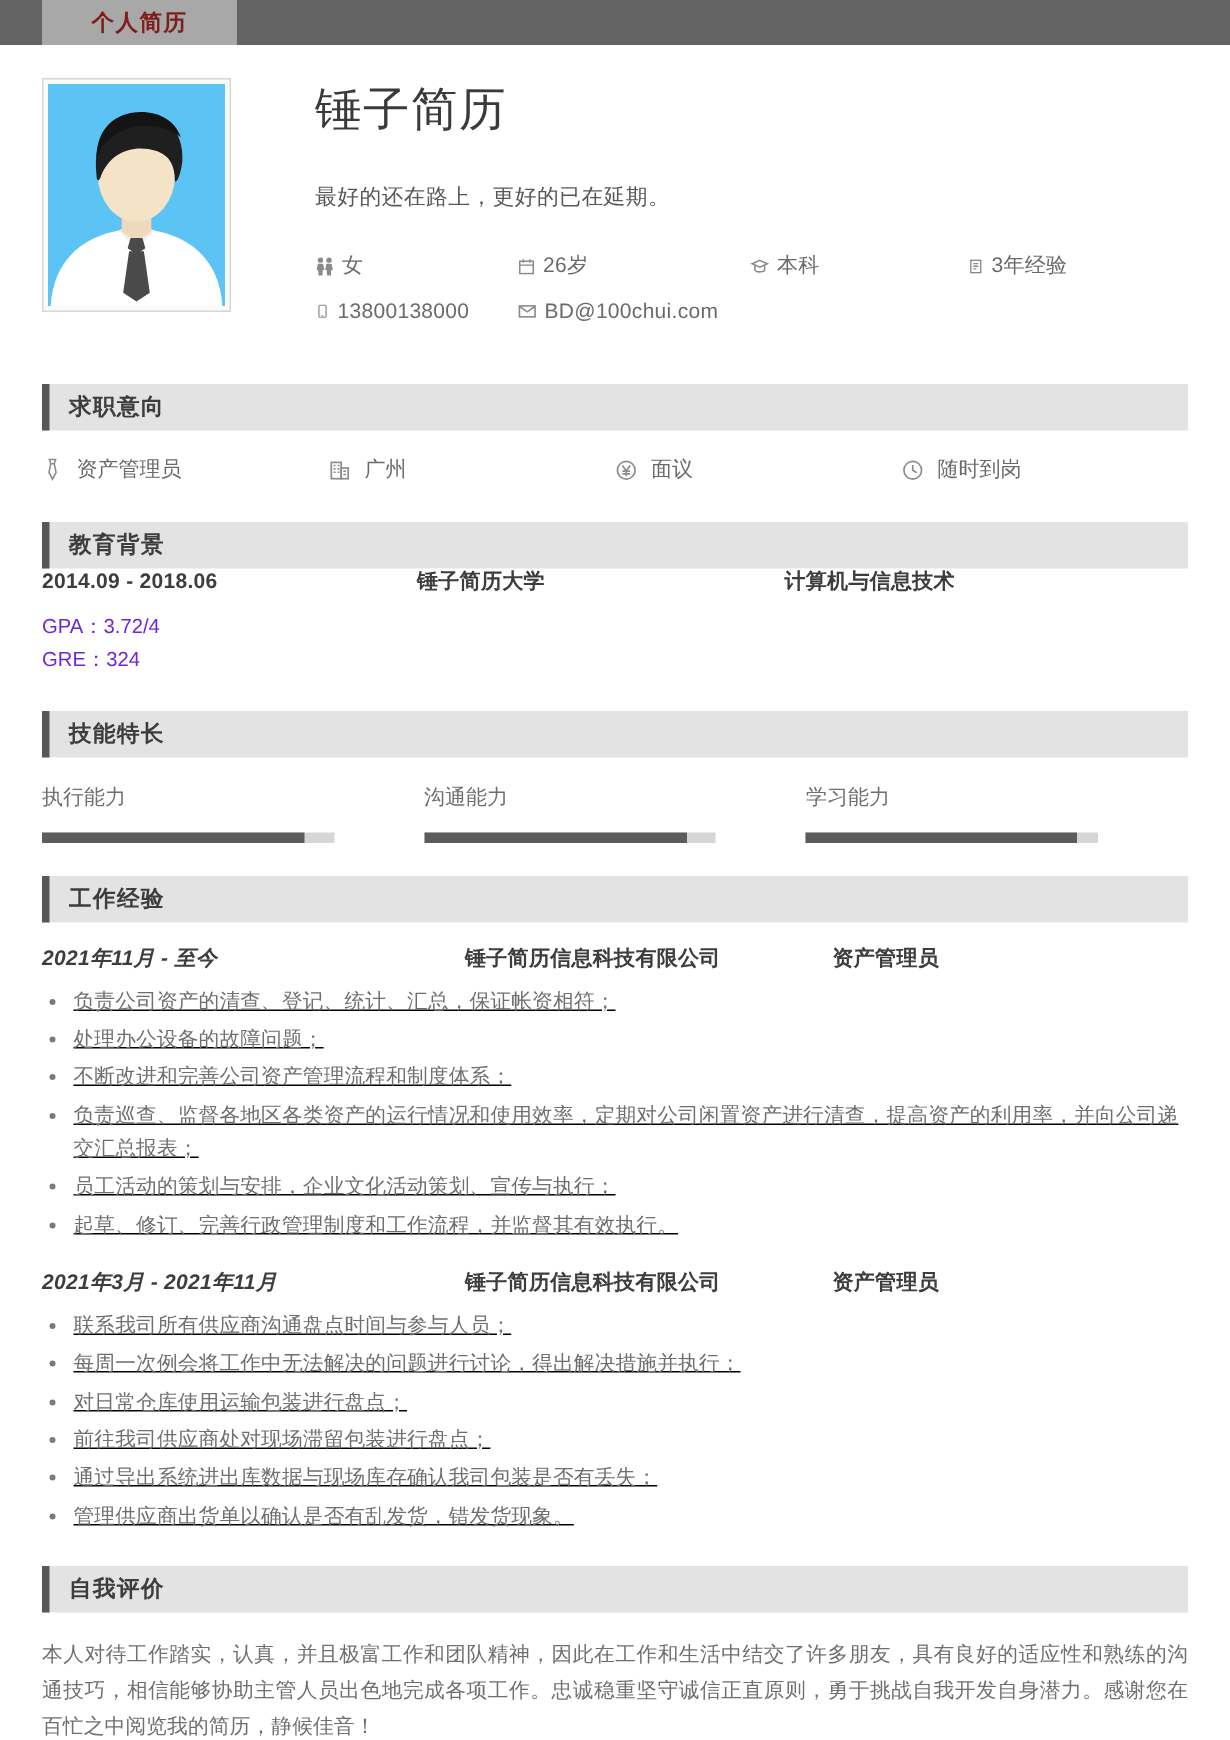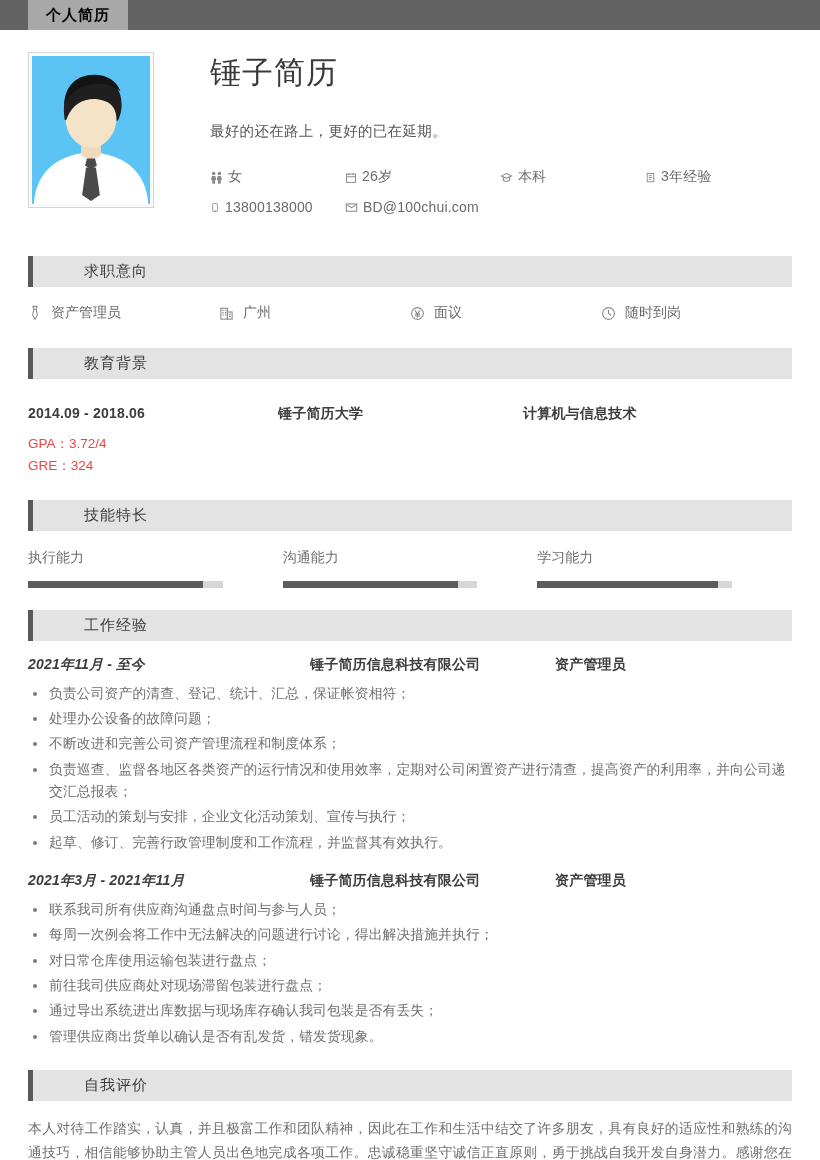--- a/index.html
+++ b/index.html
@@ -14,28 +14,28 @@
   
   .topbar {
     height: 30px;
     background: #636363;
     display: flex;
     align-items: stretch;
   }
   .topbar-spacer { width: 28px; }
   .topbar-tab {
     background: #a8a8a8;
-    color: #000000;
+    color: #7f1d1d;
     font-size: 15px;
     font-weight: bold;
     letter-spacing: 1px;
     display: flex;
     align-items: center;
     justify-content: center;
-    padding: 0 18px;
+    padding: 0 33px;
   }
 
   
   .page { padding: 0 28px; }
 
   
   .profile {
     display: flex;
     padding-top: 22px;
     padding-bottom: 6px;
@@ -107,27 +107,26 @@
     height: 31px;
     margin-top: 22px;
   }
   .section-accent {
     width: 5px;
     background: #585858;
     flex: 0 0 auto;
   }
   .section-title {
     font-size: 15px;
-    font-weight: normal;
+    font-weight: bold;
     color: #3d3d3d;
     display: flex;
     align-items: center;
     padding-left: 13px;
     letter-spacing: 1px;
-    margin-left: 38px;
   }
 
   
   .intent-row {
     display: flex;
     padding-top: 17px;
     padding-bottom: 4px;
   }
   .intent-item {
     display: flex;
@@ -137,35 +136,35 @@
     width: 25%;
   }
   .intent-item .ic {
     margin-right: 9px;
     display: inline-flex;
     align-items: center;
     color: #8c8c8c;
   }
 
   
-  .edu-block { padding-top: 26px; }
+  .edu-block { padding-top: 0; }
   .edu-row {
     display: flex;
     font-size: 14px;
     font-weight: bold;
     color: #3d3d3d;
     letter-spacing: 0.2px;
   }
   .edu-c1 { width: 250px; }
   .edu-c2 { width: 245px; }
   .edu-c3 { flex: 1; }
   .edu-sub {
     margin-top: 10px;
     font-size: 13.5px;
-    color: #ef4444;
+    color: #6d28d9;
     line-height: 1.65;
   }
 
   
   .skills {
     display: flex;
     padding-top: 18px;
   }
   .skill {
     width: 33.33%;
@@ -194,20 +193,21 @@
     font-weight: bold;
     color: #3d3d3d;
     letter-spacing: 0.2px;
   }
   .job-c1 { width: 250px; font-style: italic; }
   .job-c2 { width: 245px; margin-left: 32px; }
   .job-c3 { flex: 1; }
   .job-list {
     margin-top: 9px;
     list-style: none;
+    text-decoration: underline;
   }
   .job-list li {
     position: relative;
     padding-left: 21px;
     font-size: 13.8px;
     color: #6f6f6f;
     line-height: 1.62;
     margin-bottom: 3px;
     letter-spacing: 0.1px;
   }

